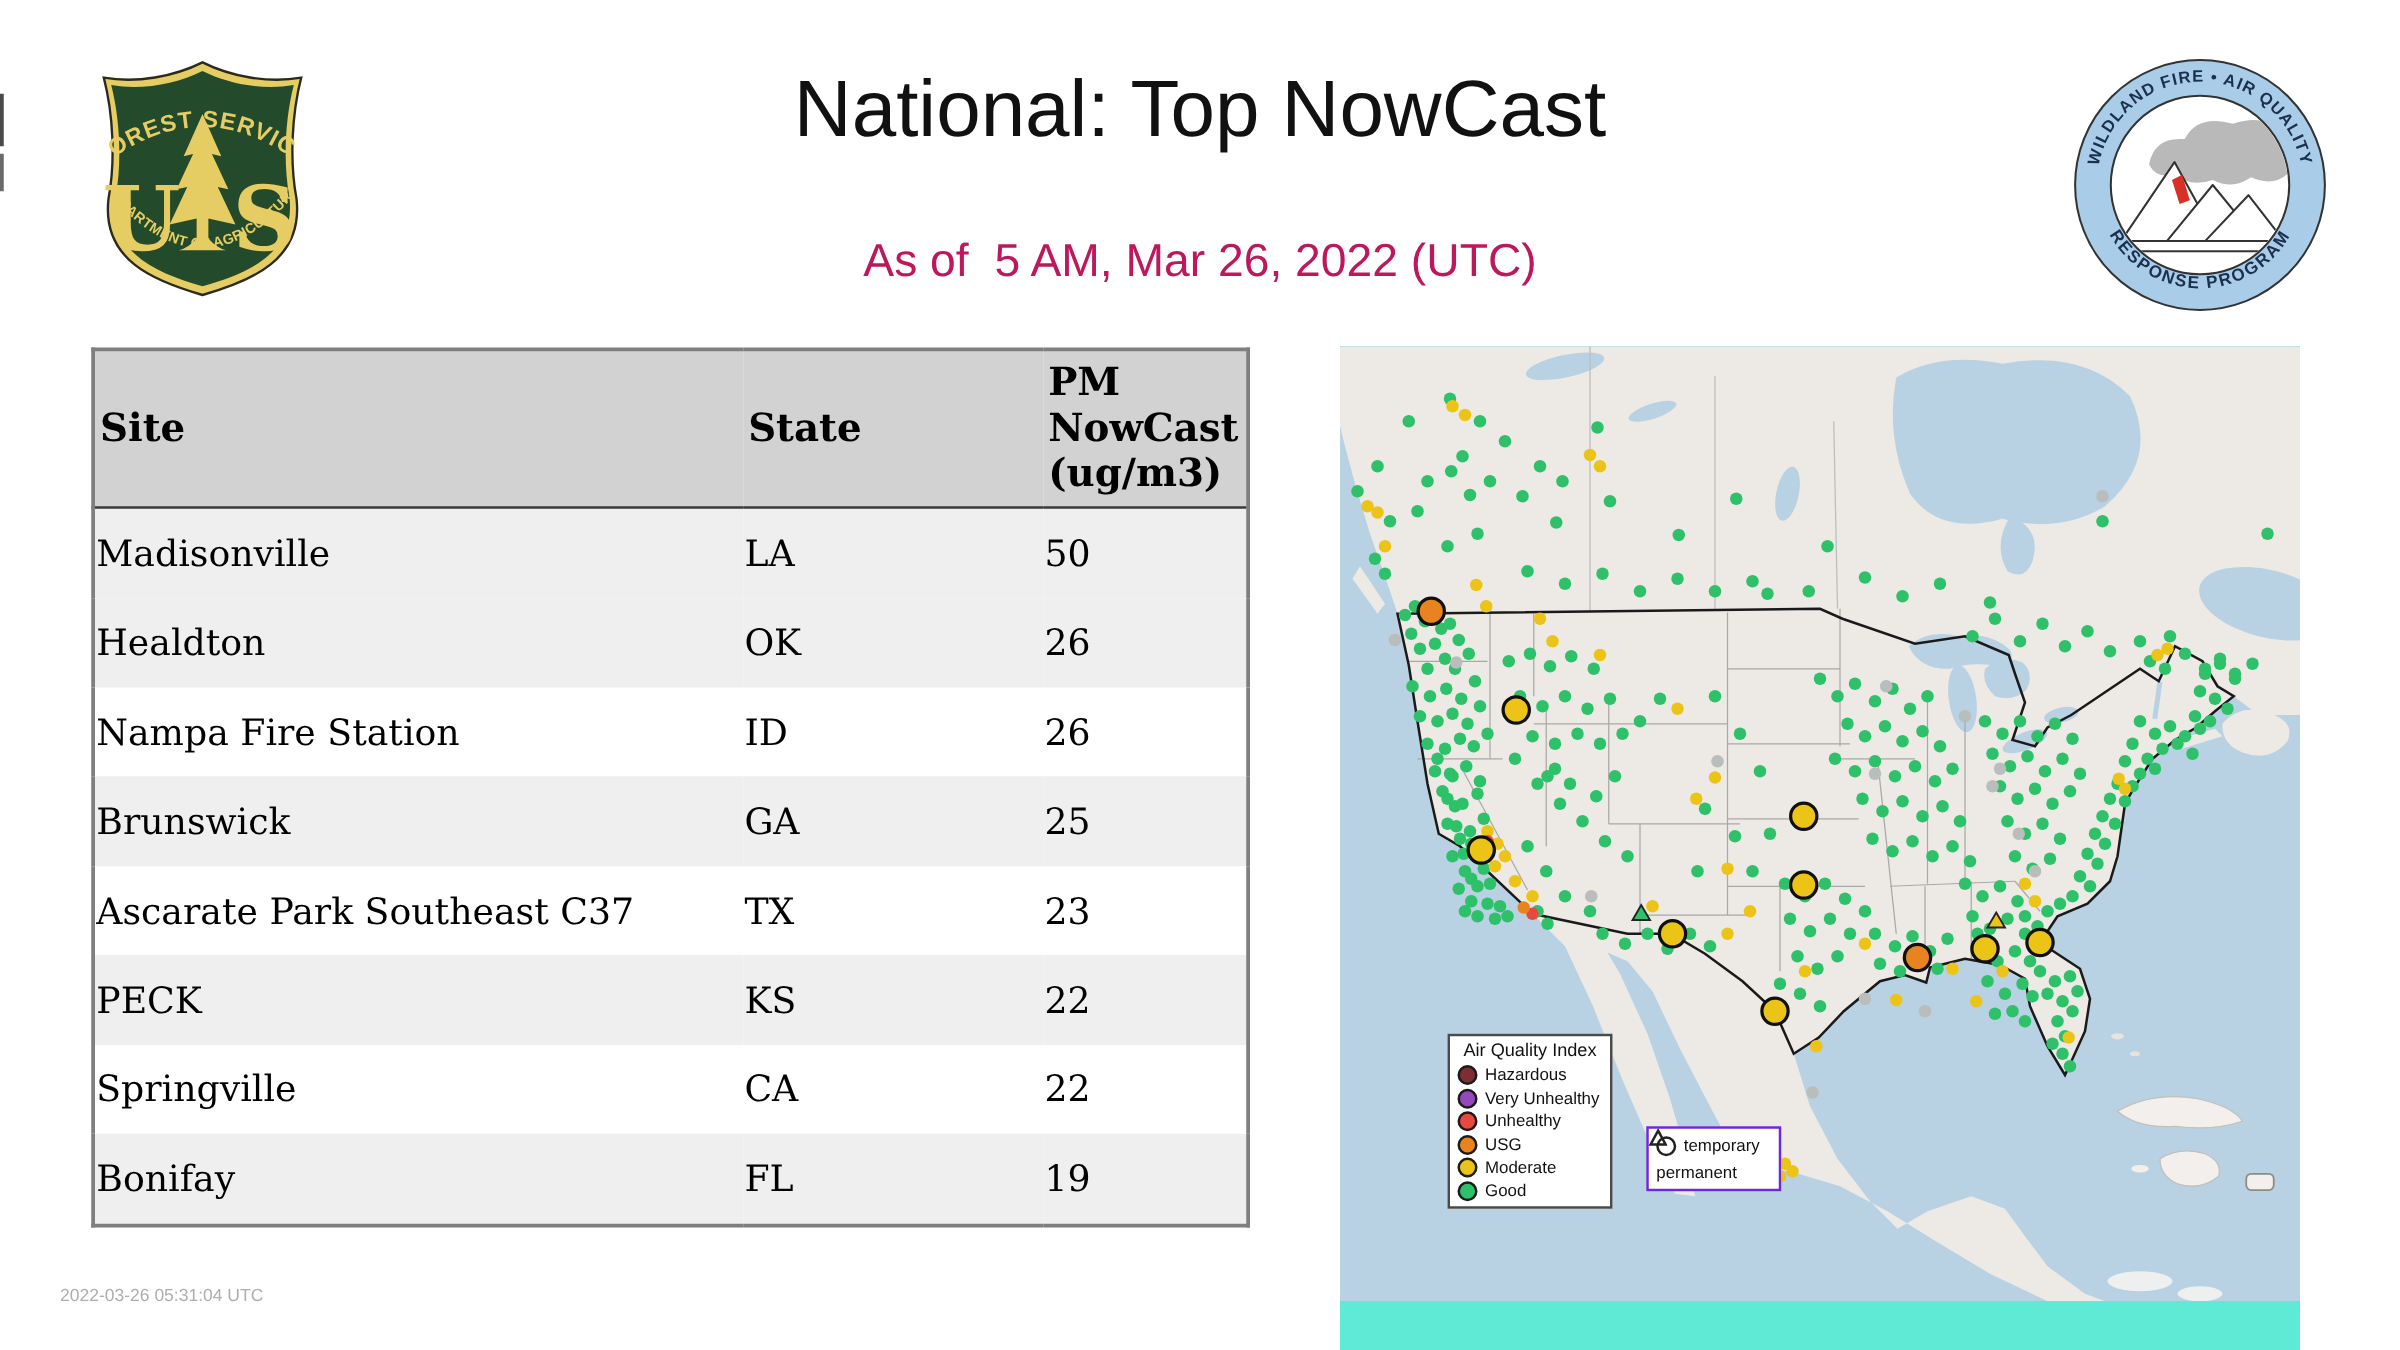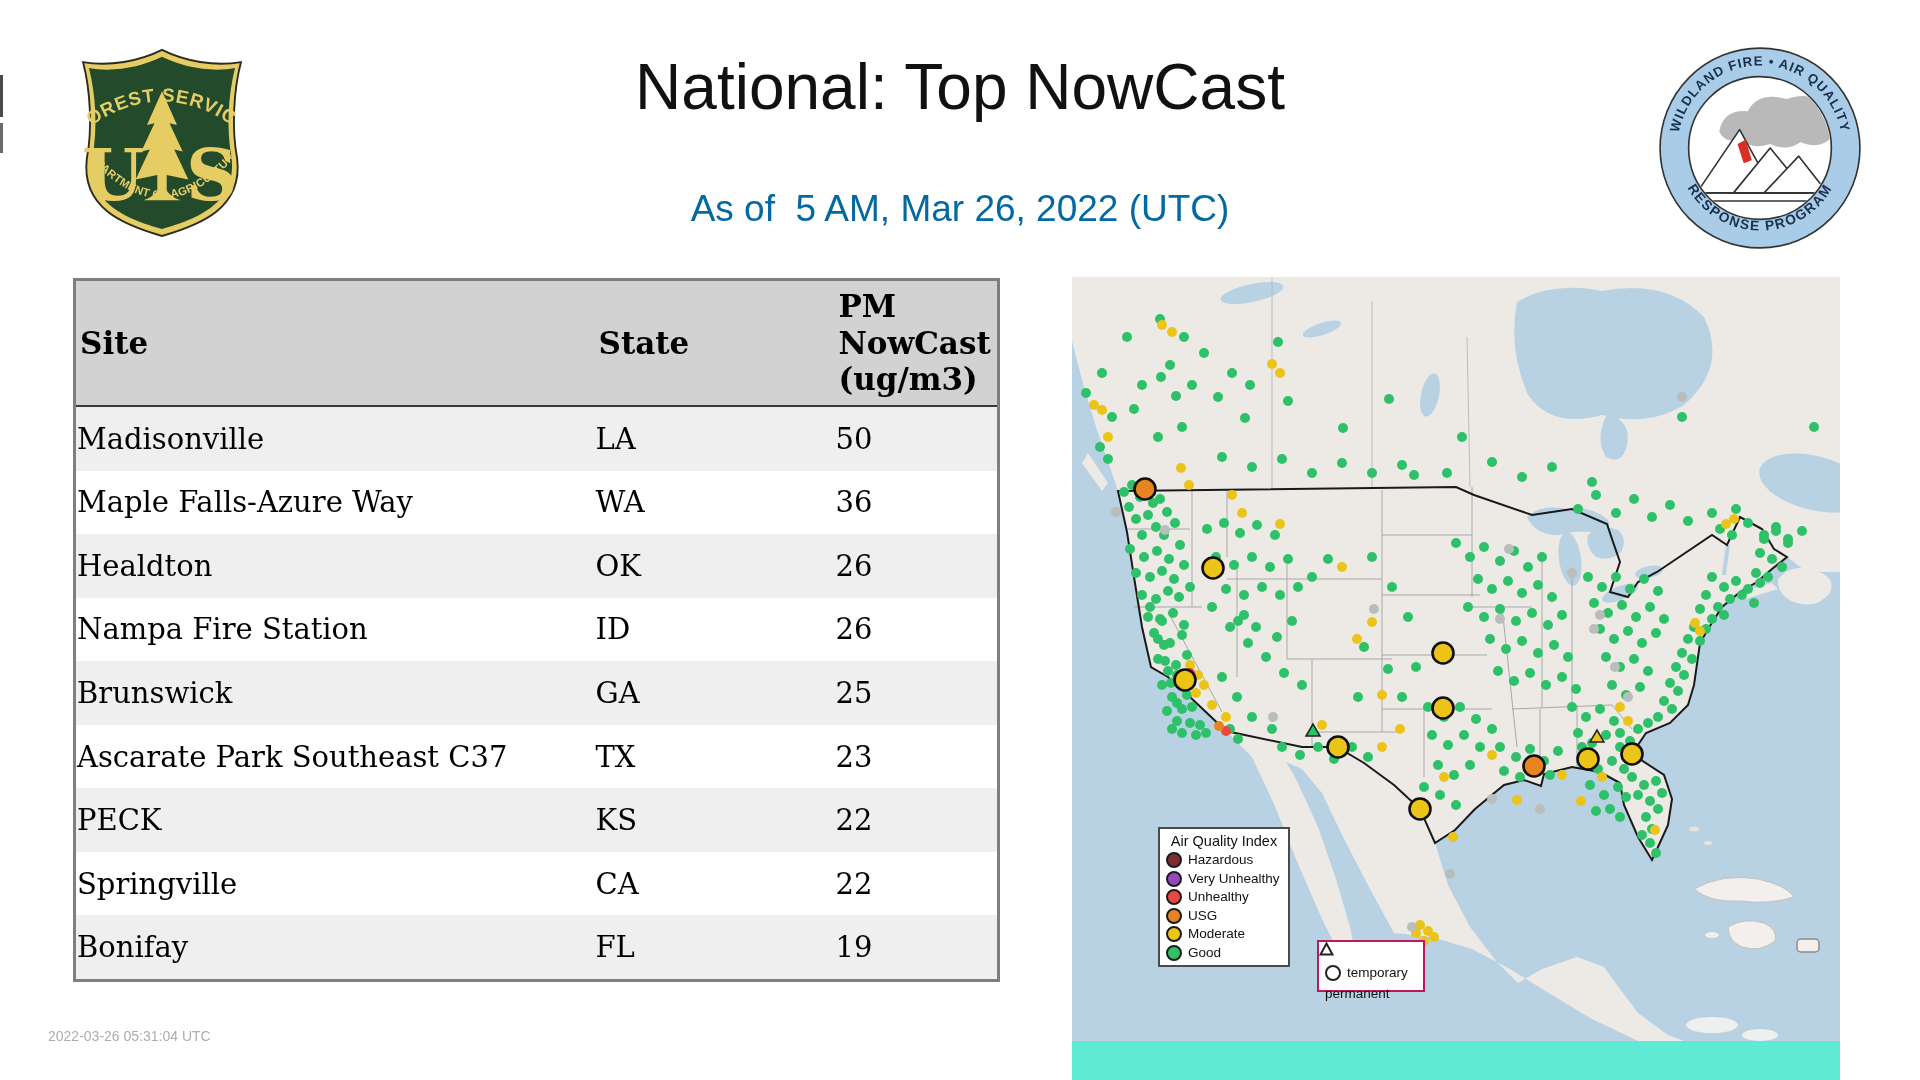--- a/index.html
+++ b/index.html
@@ -1,41 +1,41 @@
 <!DOCTYPE html>
 <html><head>
 <meta charset="utf-8">
 <style>
   html,body{margin:0;padding:0;background:#e9e9e9;}
   .page{position:relative;width:1920px;height:1080px;background:#ffffff;overflow:hidden;
         font-family:"Liberation Sans",sans-serif;border-right:1px solid #c9c9c9;border-bottom:1px solid #c9c9c9;}
   
   .title{position:absolute;top:50px;left:0;width:1920px;text-align:center;font-size:64px;color:#111;}
-  .subtitle{position:absolute;top:188px;left:0;width:1920px;text-align:center;font-size:37px;color:#0369a1;white-space:pre;}
+  .subtitle{position:absolute;top:188px;left:0;width:1920px;text-align:center;font-size:37px;color:#be185d;white-space:pre;}
   .logo-left{position:absolute;left:68px;top:42px;width:188px;height:200px;}
   .logo-right{position:absolute;left:1656px;top:44px;width:208px;height:208px;}
   
   .site-table{position:absolute;left:73px;top:278px;width:924px;height:704px;border-collapse:collapse;
               table-layout:fixed;font-family:"DejaVu Serif",serif;border:3px solid #7f7f7f;}
   .site-table th{background:#d2d2d2;font-size:31px;font-weight:bold;text-align:left;vertical-align:middle;
                  height:124px;border-bottom:2px solid #3a3a3a;line-height:1.18;padding:0 4px;}
   .site-table td{font-size:29px;text-align:left;vertical-align:middle;height:57px;color:#000;}
   .site-table tr.alt td{background:#efefef;}
   .col-site{width:520px;}.col-state{width:240px;}.col-pm{width:164px;}
   
   .map{position:absolute;left:1072px;top:277px;width:768px;height:872px;background:#5eead4;overflow:hidden;}
   .map svg{position:absolute;left:0;top:0;}
   .aqi-legend{position:absolute;left:86px;top:550px;width:132px;height:140px;background:#fff;
               border:2px solid #4a4a4a;box-sizing:border-box;padding:4px 6px 2px 6px;z-index:5;}
   .aqi-legend .lg-title{font-size:14.5px;text-align:center;color:#111;margin-bottom:3px;}
   .lg-item{display:flex;height:18.5px;}
   .lg-swatch{width:12px;height:12px;border-radius:50%;border:2px solid #1b1b1b;margin-right:6px;flex:0 0 auto;}
   .lg-label{font-size:13.5px;color:#111;white-space:nowrap;}
-  .mk-legend{position:absolute;left:245px;top:663px;width:108px;height:52px;background:#fff;
-             border:2px solid #be185d;box-sizing:border-box;padding:20px 6px;z-index:5;}
+  .mk-legend{position:absolute;left:245px;top:624px;width:108px;height:52px;background:#fff;
+             border:2px solid #6d28d9;box-sizing:border-box;padding:3px 6px;z-index:5;}
   .mk-row{display:flex;align-items:center;height:21px;}
   .mk-circle{width:12px;height:12px;border-radius:50%;border:2px solid #222;background:#fff;margin-right:6px;flex:0 0 auto;}
   .mk-tri{margin-right:5px;flex:0 0 auto;}
   .mk-label{font-size:13.5px;color:#111;}
   
   .footer-ts{position:absolute;left:48px;top:1028px;font-size:14px;color:#adadad;}
   .edge-a1{position:absolute;left:0;top:75px;width:3px;height:42px;background:#4a4a4a;}
   .edge-a2{position:absolute;left:0;top:123px;width:3px;height:30px;background:#6a6a6a;}
 </style>
 </head>
@@ -107,25 +107,20 @@
         <th>Site</th>
         <th>State</th>
         <th>PM NowCast (ug/m3)</th>
       </tr>
     </thead>
     <tbody>
       <tr class="alt">
           <td>Madisonville</td>
           <td>LA</td>
           <td>50</td>
-        </tr>
-      <tr>
-          <td>Maple Falls-Azure Way</td>
-          <td>WA</td>
-          <td>36</td>
         </tr>
       <tr class="alt">
           <td>Healdton</td>
           <td>OK</td>
           <td>26</td>
         </tr>
       <tr>
           <td>Nampa Fire Station</td>
           <td>ID</td>
           <td>26</td>

